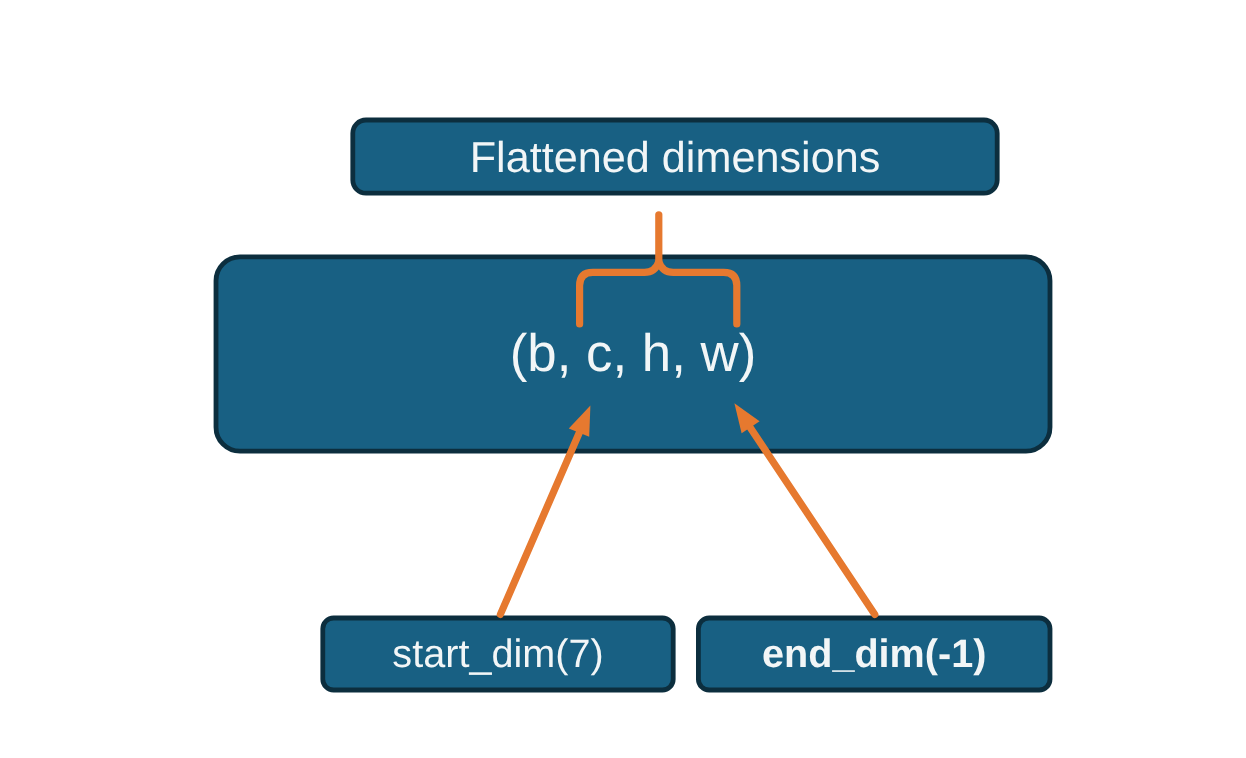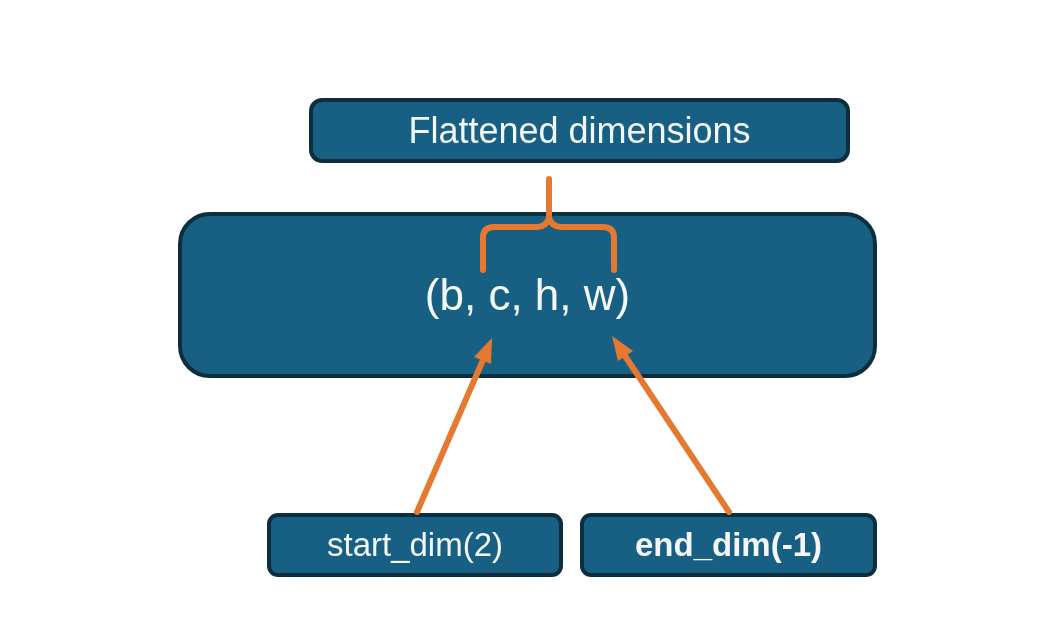--- a/index.html
+++ b/index.html
@@ -20,26 +20,26 @@
   .box{
     position:absolute;
     background:var(--box-fill);
     border:4px solid var(--box-border);
     color:var(--text);
     display:flex;align-items:center;justify-content:center;
     box-sizing:border-box;
     white-space:nowrap;
   }
   .top-box{
-    left:309px;top:98px;width:541px;height:65px;
+    left:292px;top:98px;width:541px;height:65px;
     border-radius:13px;font-size:36px;
   }
   .tensor-box{
     left:178px;top:212px;width:699px;height:166px;
-    border-radius:32px;font-size:44px;
+    border-radius:22px;font-size:44px;
   }
   .bottom-box{
     top:513px;height:64px;
     border-radius:11px;font-size:33px;
   }
   .start-box{left:267px;width:296px;}
   .end-box{left:580px;width:297px;font-weight:bold;}
   .connectors{
     position:absolute;left:0;top:0;width:1038px;height:632px;
     pointer-events:none;
@@ -52,21 +52,21 @@
 
   <div class="box top-box">
     <span>Flattened dimensions</span>
   </div>
 
   <div class="box tensor-box">
     <span>(b, c, h, w)</span>
   </div>
 
   <div class="box bottom-box start-box">
-    <span>start_dim(2)</span>
+    <span>start_dim(7)</span>
   </div>
 
   <div class="box bottom-box end-box">
     <span>end_dim(-1)</span>
   </div>
 
   <svg class="connectors" viewBox="0 0 1038 632" xmlns="http://www.w3.org/2000/svg">
 
     <path d="M 549 179 L 549 217" fill="none" stroke="var(--connector)" stroke-width="6" stroke-linecap="round"></path>
 

